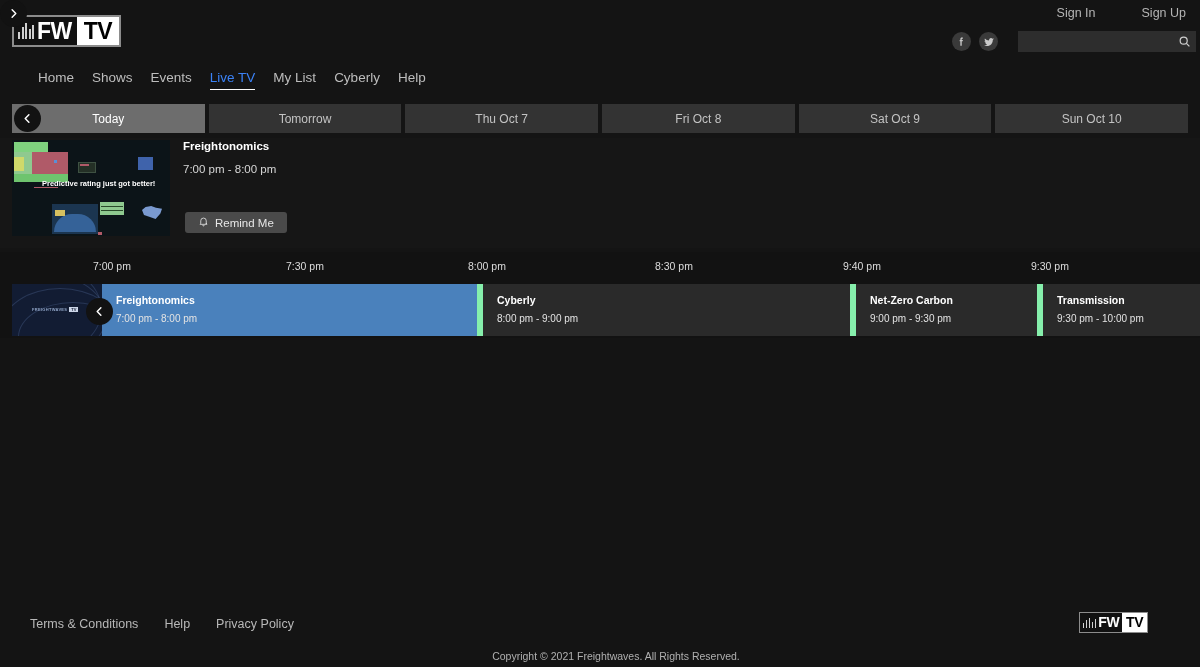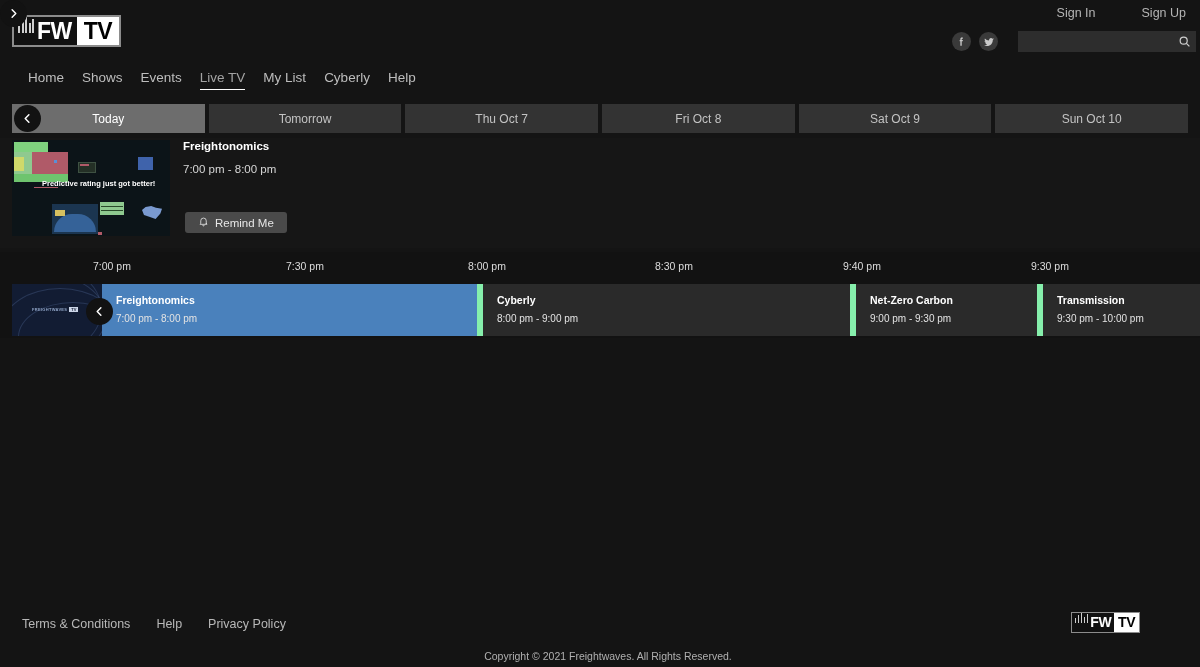--- a/index.html
+++ b/index.html
@@ -18,21 +18,21 @@
     position: absolute; left: 0; top: 0; width: 1200px; height: 62px;
     background: #141414;
   }
   .logo {
     position: absolute; left: 12px; top: 15px;
     height: 32px; display: flex; align-items: stretch;
     border: 2px solid #8c8c8c;
     background: #111;
   }
   .logo-left {
-    display: flex; align-items: flex-start; gap: 3px;
+    display: flex; align-items: center; gap: 3px;
     padding: 0 5px 0 4px; background: #111;
   }
   .logo-bars { display: flex; align-items: flex-end; gap: 1.5px; height: 16px; }
   .logo-bars i { display: block; width: 2px; background: #cfcfcf; }
   .logo-bars i:nth-child(1) { height: 7px; }
   .logo-bars i:nth-child(2) { height: 12px; }
   .logo-bars i:nth-child(3) { height: 16px; }
   .logo-bars i:nth-child(4) { height: 10px; }
   .logo-bars i:nth-child(5) { height: 14px; }
   .logo-fw {
@@ -76,27 +76,27 @@
     font-family: "Liberation Sans", sans-serif;
   }
   .search-icon {
     position: absolute; right: 5px; top: 3px;
     color: #cfcfcf;
   }
 
   
   .mainnav {
     position: absolute; left: 0; top: 62px; width: 1200px; height: 30px;
-    display: flex; align-items: center; padding-left: 19px; gap: 0;
+    display: flex; align-items: center; padding-left: 29px; gap: 0;
   }
   .mainnav a {
     color: #bdbdbd; font-size: 13.5px; text-decoration: none;
     padding: 2px 9px; position: relative;
   }
-  .mainnav a.active { color: #a3a3a3; }
+  .mainnav a.active { color: #3b82f6; }
   .mainnav a.active::after {
     content: ""; position: absolute; left: 9px; right: 9px; bottom: -3px;
     height: 1px; background: #fff;
   }
 
   
   .daytabs {
     position: absolute; left: 12px; top: 104px;
     width: 1176px; height: 29px;
     display: flex; gap: 4px;
@@ -182,21 +182,21 @@
     background: #2a2a2a; border-left: 6px solid #86efac;
     padding: 10px 0 0 14px; cursor: pointer;
   }
   .prog.active { background: #4a81bc; border-left: 0; }
   .prog-title { color: #ffffff; font-size: 10.5px; font-weight: 700; }
   .prog-time { color: #e3e3e3; font-size: 10px; margin-top: 7px; }
   .schedule .nav-left  { left: 86px;  top: 16px; }
 
   
   .footer {
-    position: absolute; left: 8px; bottom: 0; width: 1140px; height: 62px;
+    position: absolute; left: 16px; bottom: 0; width: 1140px; height: 62px;
     background: #141414;
   }
   .footer-links {
     position: absolute; left: 10px; top: 10px;
     display: flex; gap: 18px;
   }
   .footer-links a {
     color: #b8b8b8; font-size: 12.5px; text-decoration: none; padding: 2px 4px;
   }
   .footer-logo {

